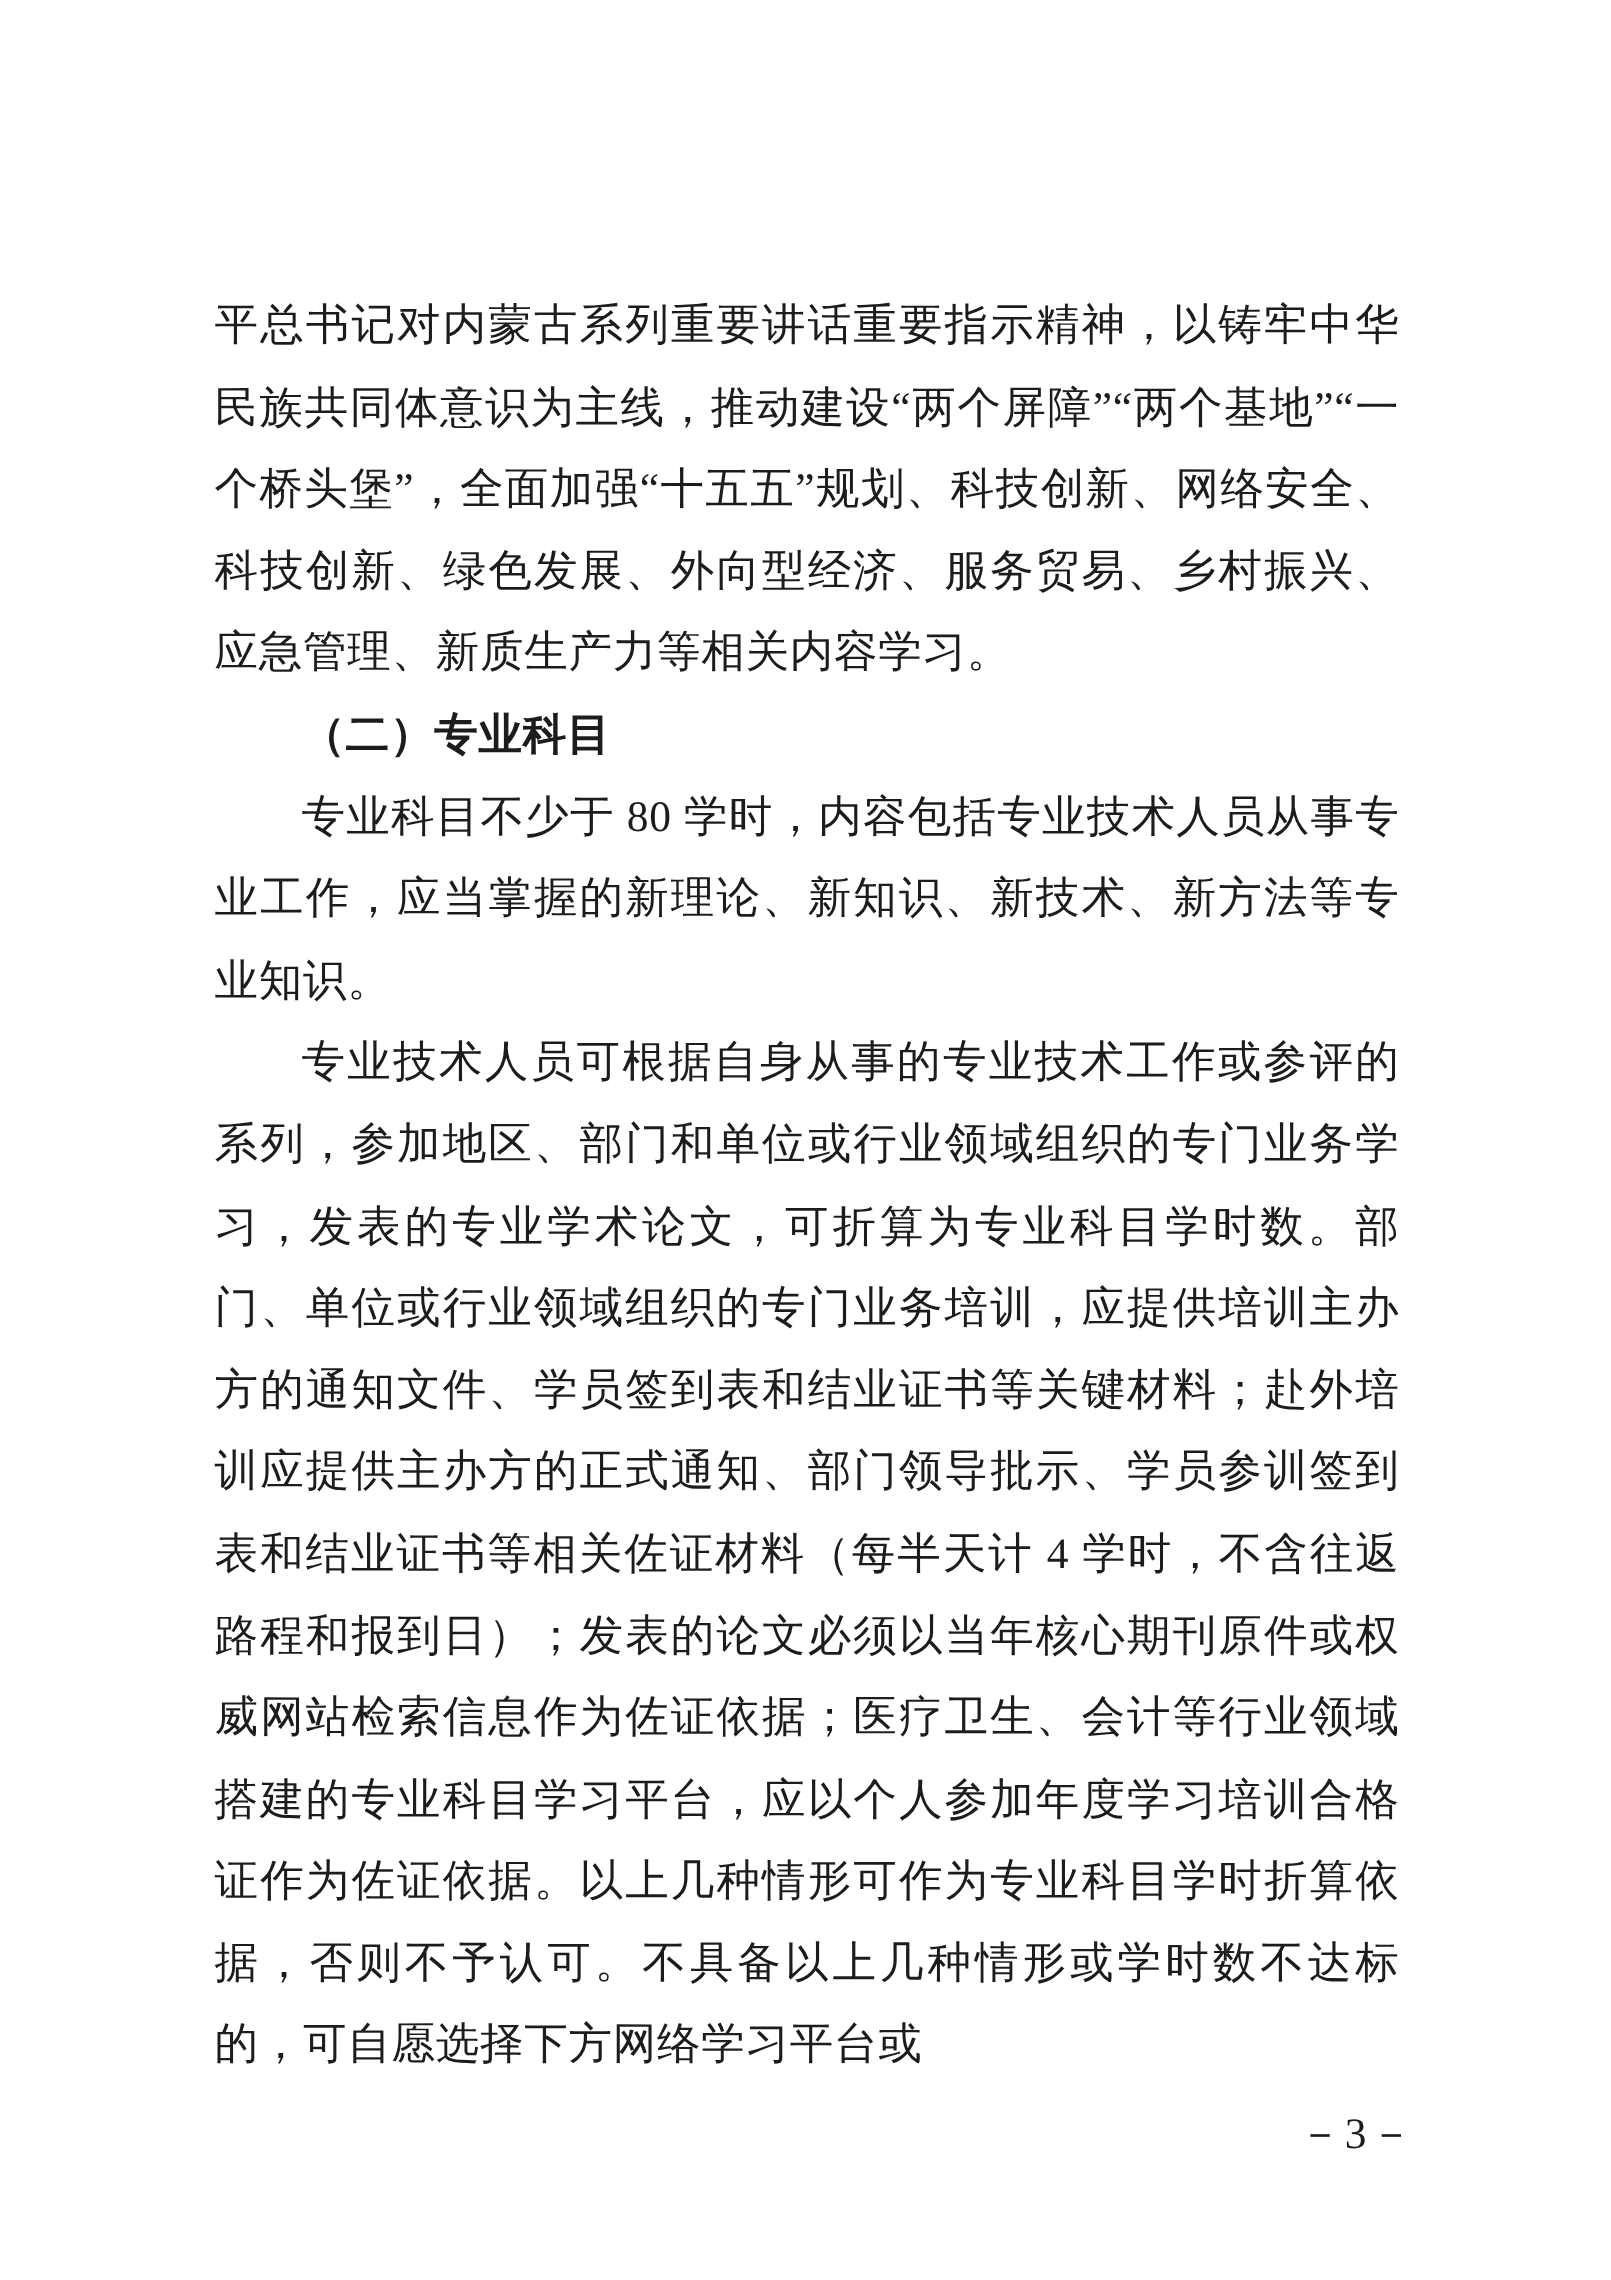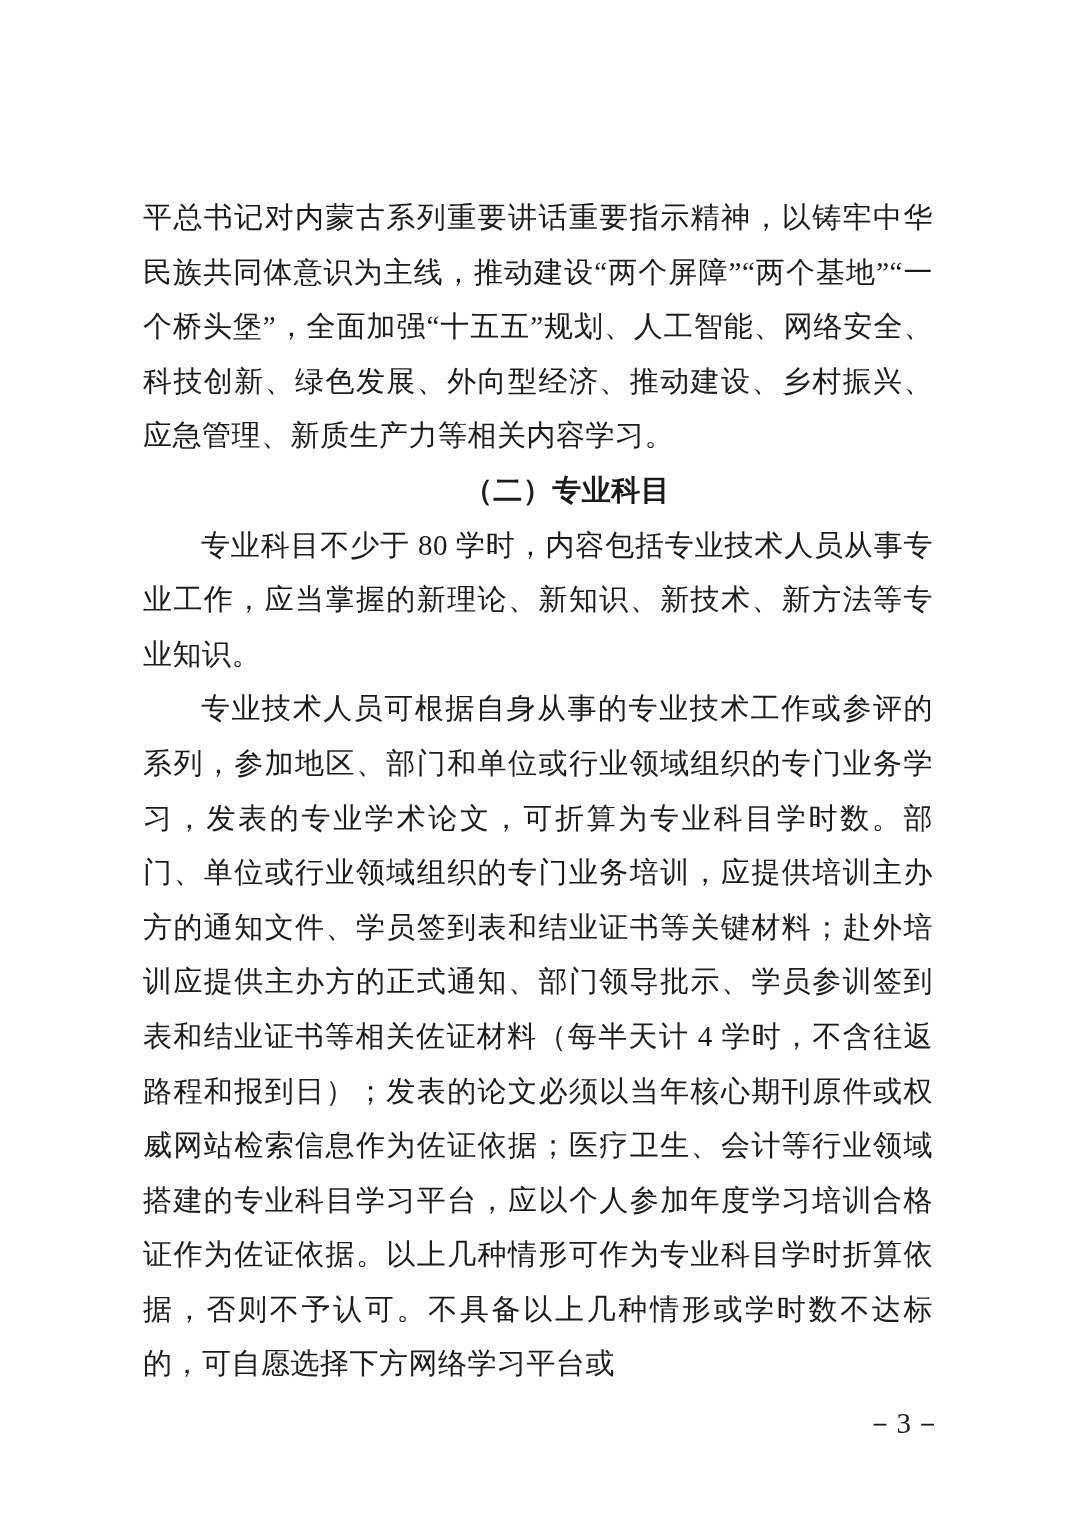--- a/index.html
+++ b/index.html
@@ -32,36 +32,36 @@
     text-justify: inter-ideograph;
     text-indent: 2em;
     letter-spacing: 0.5px;
     word-break: break-all;
   }
   .content p.no-indent {
     text-indent: 0;
   }
   .content p.heading {
     font-weight: 700;
-    text-align: center;
+    text-align: left;
   }
   .page-number {
     position: absolute;
     top: 1406px;
     right: 130px;
     font-size: 29px;
     line-height: 34px;
     letter-spacing: 2px;
     color: #1c1c1c;
   }
 </style>
 </head>
 <body>
 
 <div class="page">
   <div class="content">
-    <p class="no-indent">平总书记对内蒙古系列重要讲话重要指示精神，以铸牢中华民族共同体意识为主线，推动建设“两个屏障”“两个基地”“一个桥头堡”，全面加强“十五五”规划、人工智能、网络安全、科技创新、绿色发展、外向型经济、推动建设、乡村振兴、应急管理、新质生产力等相关内容学习。</p>
+    <p class="no-indent">平总书记对内蒙古系列重要讲话重要指示精神，以铸牢中华民族共同体意识为主线，推动建设“两个屏障”“两个基地”“一个桥头堡”，全面加强“十五五”规划、科技创新、网络安全、科技创新、绿色发展、外向型经济、服务贸易、乡村振兴、应急管理、新质生产力等相关内容学习。</p>
     <p class="heading">（二）专业科目</p>
     <p>专业科目不少于 80 学时，内容包括专业技术人员从事专业工作，应当掌握的新理论、新知识、新技术、新方法等专业知识。</p>
     <p>专业技术人员可根据自身从事的专业技术工作或参评的系列，参加地区、部门和单位或行业领域组织的专门业务学习，发表的专业学术论文，可折算为专业科目学时数。部门、单位或行业领域组织的专门业务培训，应提供培训主办方的通知文件、学员签到表和结业证书等关键材料；赴外培训应提供主办方的正式通知、部门领导批示、学员参训签到表和结业证书等相关佐证材料（每半天计 4 学时，不含往返路程和报到日）；发表的论文必须以当年核心期刊原件或权威网站检索信息作为佐证依据；医疗卫生、会计等行业领域搭建的专业科目学习平台，应以个人参加年度学习培训合格证作为佐证依据。以上几种情形可作为专业科目学时折算依据，否则不予认可。不具备以上几种情形或学时数不达标的，可自愿选择下方网络学习平台或</p>
   </div>
   <div class="page-number">－3－</div>
 </div>
 
 </body></html>

